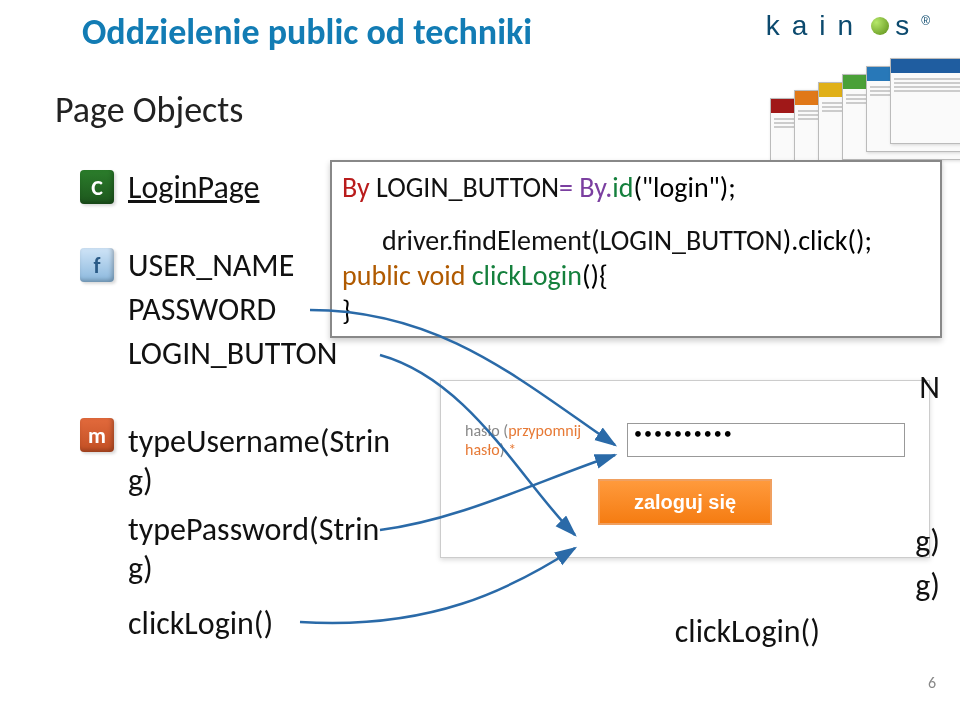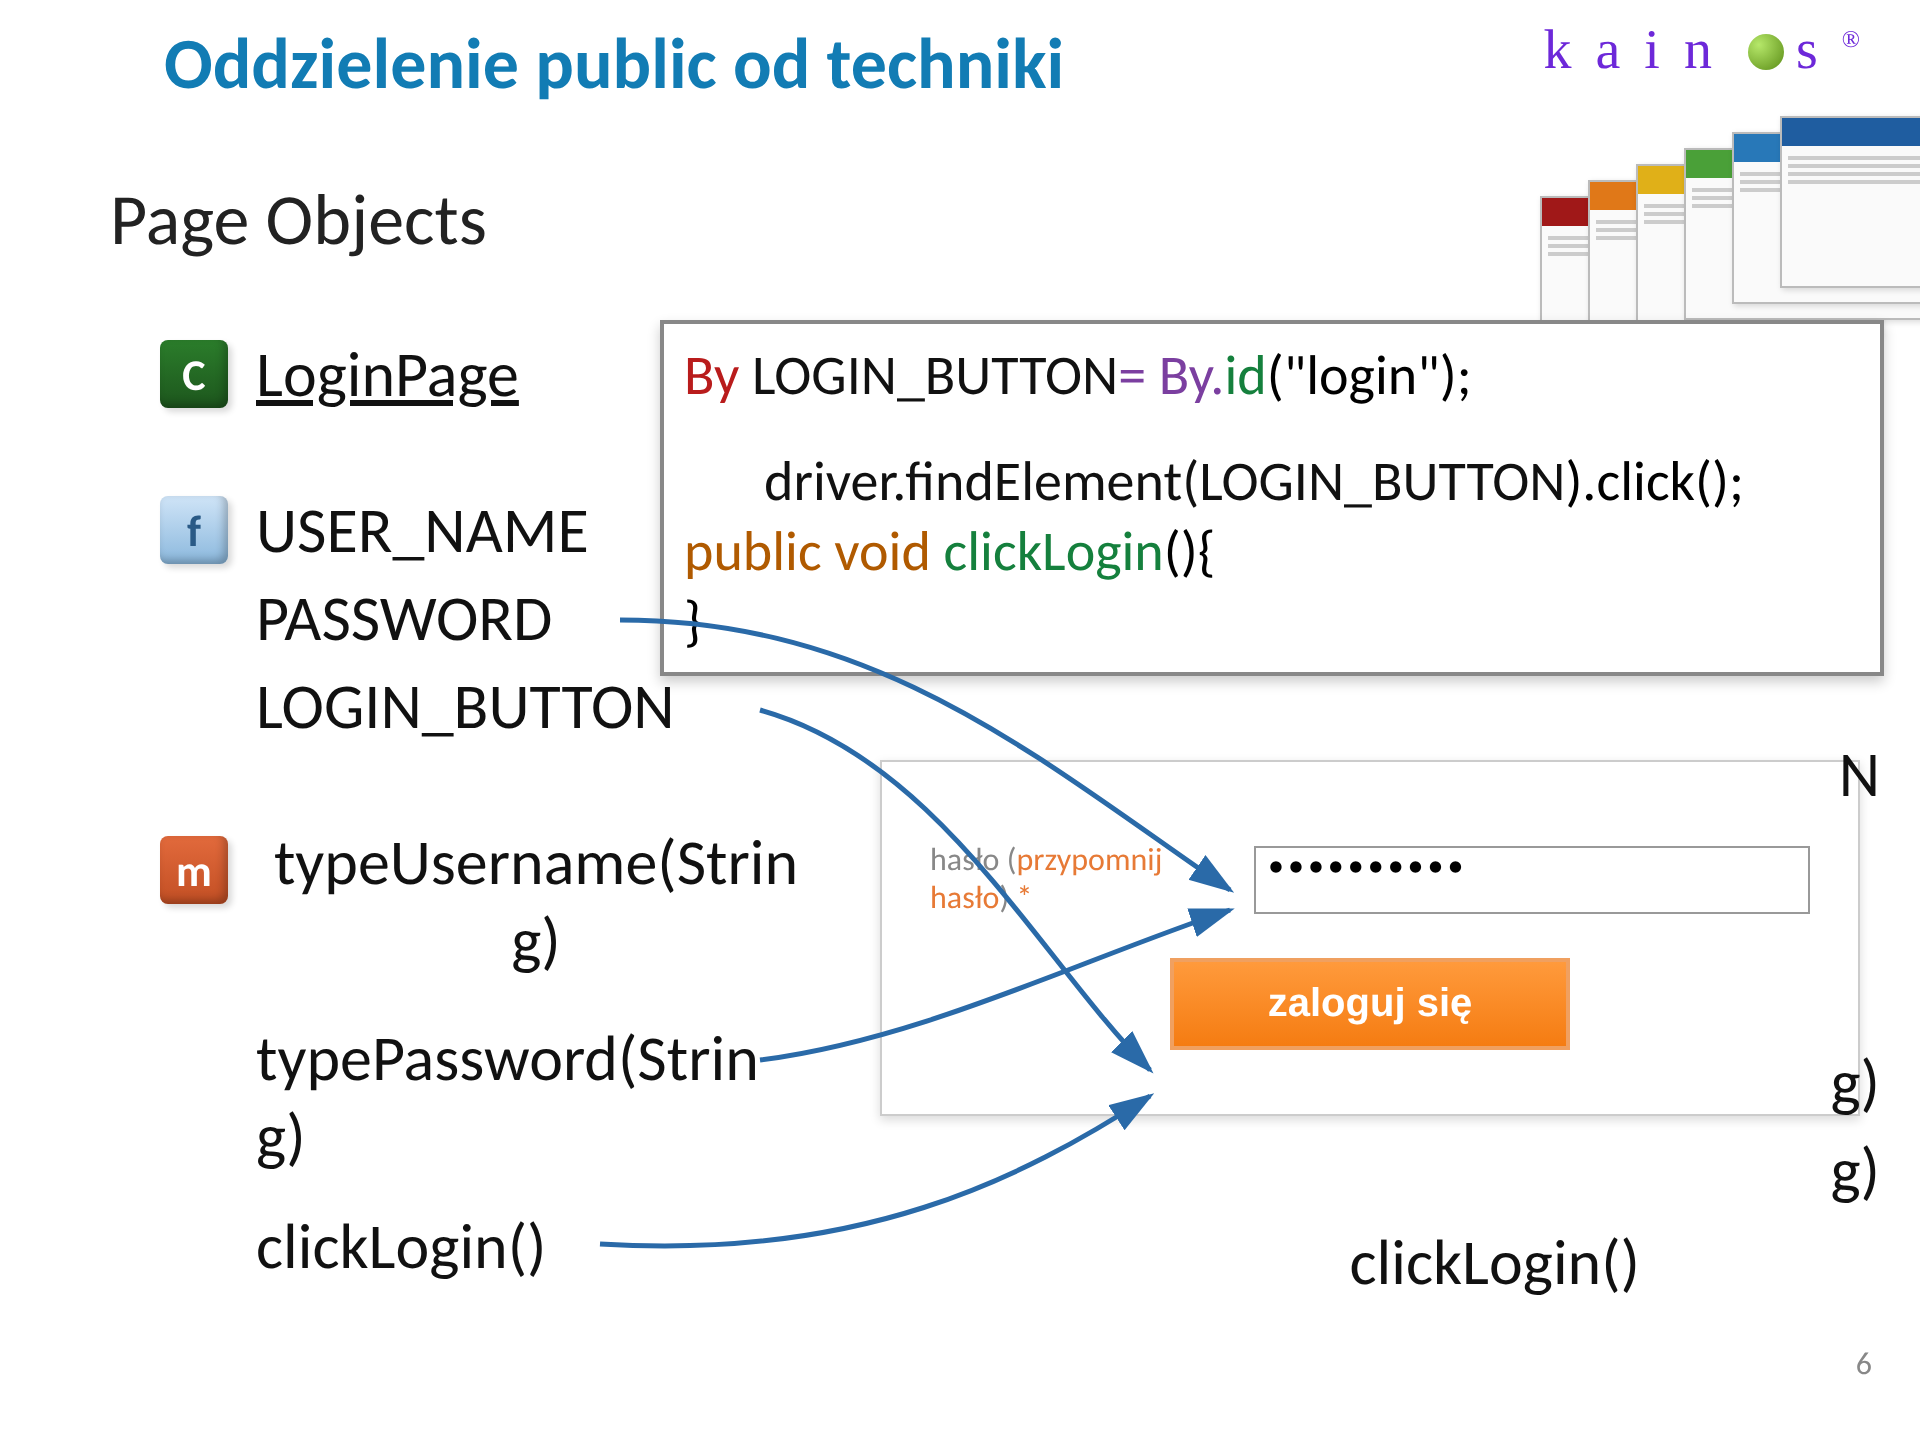--- a/index.html
+++ b/index.html
@@ -21,23 +21,23 @@
     color:#127CB4;
   }
   
   .logo{
     position:absolute;
     right:30px;
     top:10px;
     display:flex;
     align-items:center;
     gap:6px;
-    font-family:Liberation Serif, serif;
+    font-family:Liberation Sans, sans-serif;
     font-size:28px;
-    color:#6d28d9;
+    color:#0c4a6e;
     letter-spacing:12px;
   }
   .logo-dot{
     width:18px;height:18px;border-radius:50%;
     background:radial-gradient(circle at 30% 30%, #b6e86a, #5a8c16);
     display:inline-block;
     letter-spacing:normal;
   }
   .logo sup{font-size:12px; letter-spacing:0;}
   
@@ -131,21 +131,21 @@
     height:32px;
     border:1px solid #999;
     background:#fff;
     font-size:16px;
     padding:0 6px;
     letter-spacing:2px;
   }
   .lf-button{
     display:block;
     margin:20px auto 0 auto;
-    width:200px;
+    width:174px;
     height:46px;
     border:2px solid #f0a060;
     border-radius:0;
     background:linear-gradient(#ff9a3c,#f57c12);
     color:#fff;
     font-weight:bold;
     font-size:20px;
     cursor:pointer;
   }
 
@@ -189,21 +189,21 @@
 
 <div class="badge c" style="left:80px; top:170px;">C</div>
 <div class="li-text dec" style="left:128px; top:168px;">LoginPage</div>
 
 <div class="badge f" style="left:80px; top:248px;">f</div>
 <div class="li-text" style="left:128px; top:246px;text-align:right;">USER_NAME</div>
 <div class="li-text" style="left:128px; top:290px;">PASSWORD</div>
 <div class="li-text" style="left:128px; top:334px;">LOGIN_BUTTON</div>
 
 <div class="badge m" style="left:80px; top:418px;">m</div>
-<div class="li-text" style="left:128px; top:412px; width:280px;text-align:center;">typeUsername(Strin<br>g)</div>
+<div class="li-text" style="left:128px; top:422px; width:280px;">typeUsername(Strin<br>g)</div>
 <div class="li-text" style="left:128px; top:510px; width:280px;">typePassword(Strin<br>g)</div>
 <div class="li-text" style="left:128px; top:604px;">clickLogin()</div>
 
 <div class="thumbs">
   <div class="thumb" style="left:-160px; top:38px;">
       <div class="bar" style="background:#a01818;"></div>
       <div class="body">
         <div class="line"></div>
         <div class="line"></div>
         <div class="line"></div>

